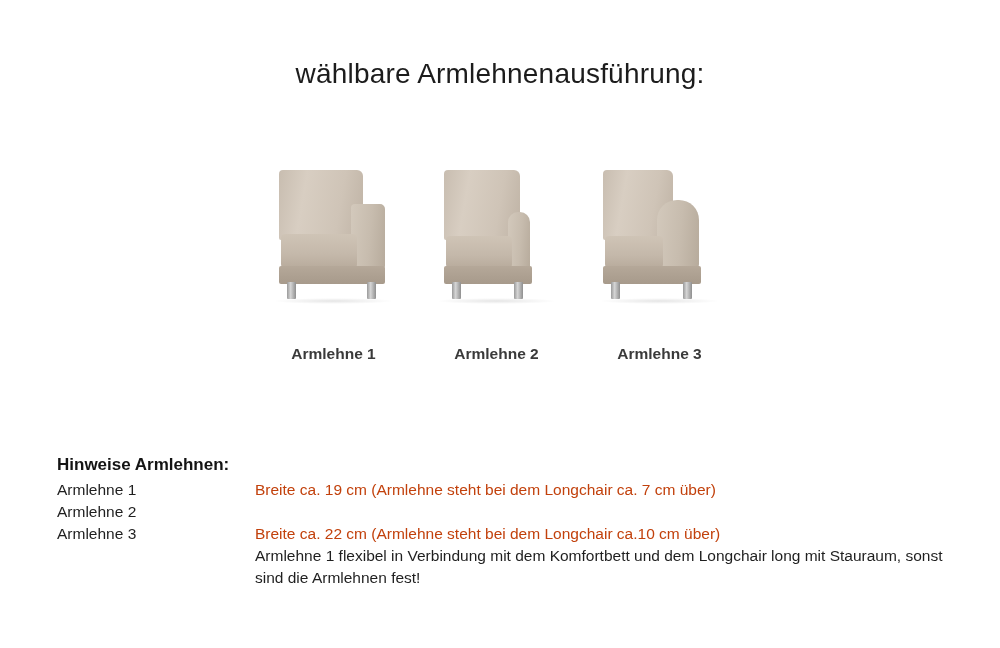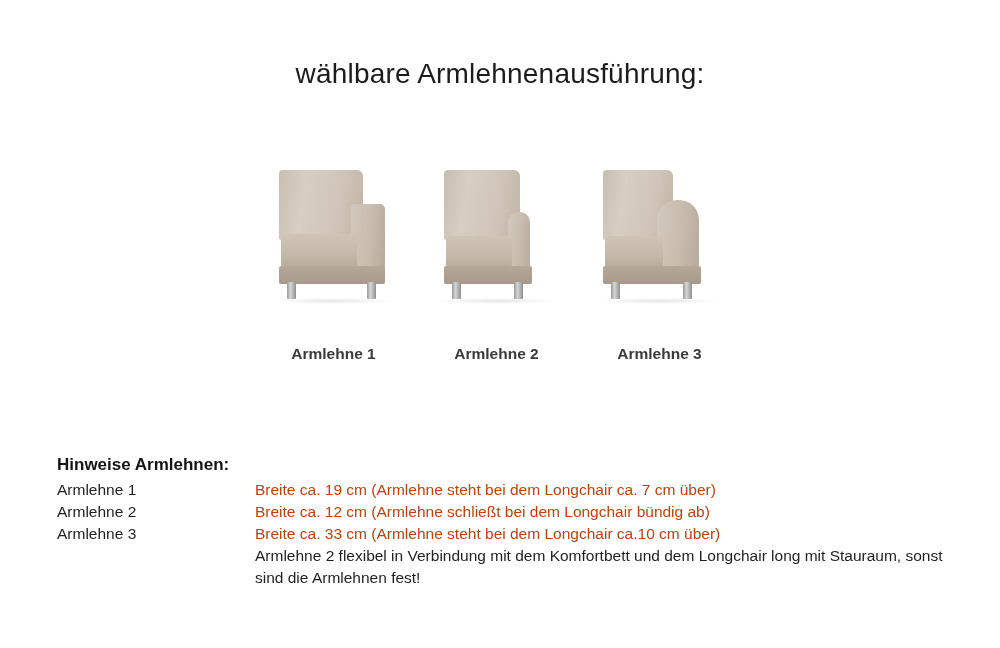--- a/index.html
+++ b/index.html
@@ -197,24 +197,23 @@
   <div class="notes">
     <div class="notes-title">Hinweise Armlehnen:</div>
 
     <div class="note-row">
       <div class="note-label">Armlehne 1</div>
       <div class="note-value">Breite ca. 19 cm (Armlehne steht bei dem Longchair ca. 7 cm über)</div>
     </div>
 
     <div class="note-row">
       <div class="note-label">Armlehne 2</div>
-      <div class="note-value">Breite ca. 12 cm (Armlehne schließt bei dem Longchair bündig ab)</div>
     </div>
 
     <div class="note-row">
       <div class="note-label">Armlehne 3</div>
-      <div class="note-value">Breite ca. 33 cm (Armlehne steht bei dem Longchair ca.10 cm über)</div>
-    </div>
-
-    <div class="note-cont">Armlehne 2  flexibel in Verbindung mit dem Komfortbett und dem Longchair long mit Stauraum, sonst sind die Armlehnen fest!</div>
+      <div class="note-value">Breite ca. 22 cm (Armlehne steht bei dem Longchair ca.10 cm über)</div>
+    </div>
+
+    <div class="note-cont">Armlehne 1  flexibel in Verbindung mit dem Komfortbett und dem Longchair long mit Stauraum, sonst sind die Armlehnen fest!</div>
   </div>
 
 </div>
 
 </body></html>

